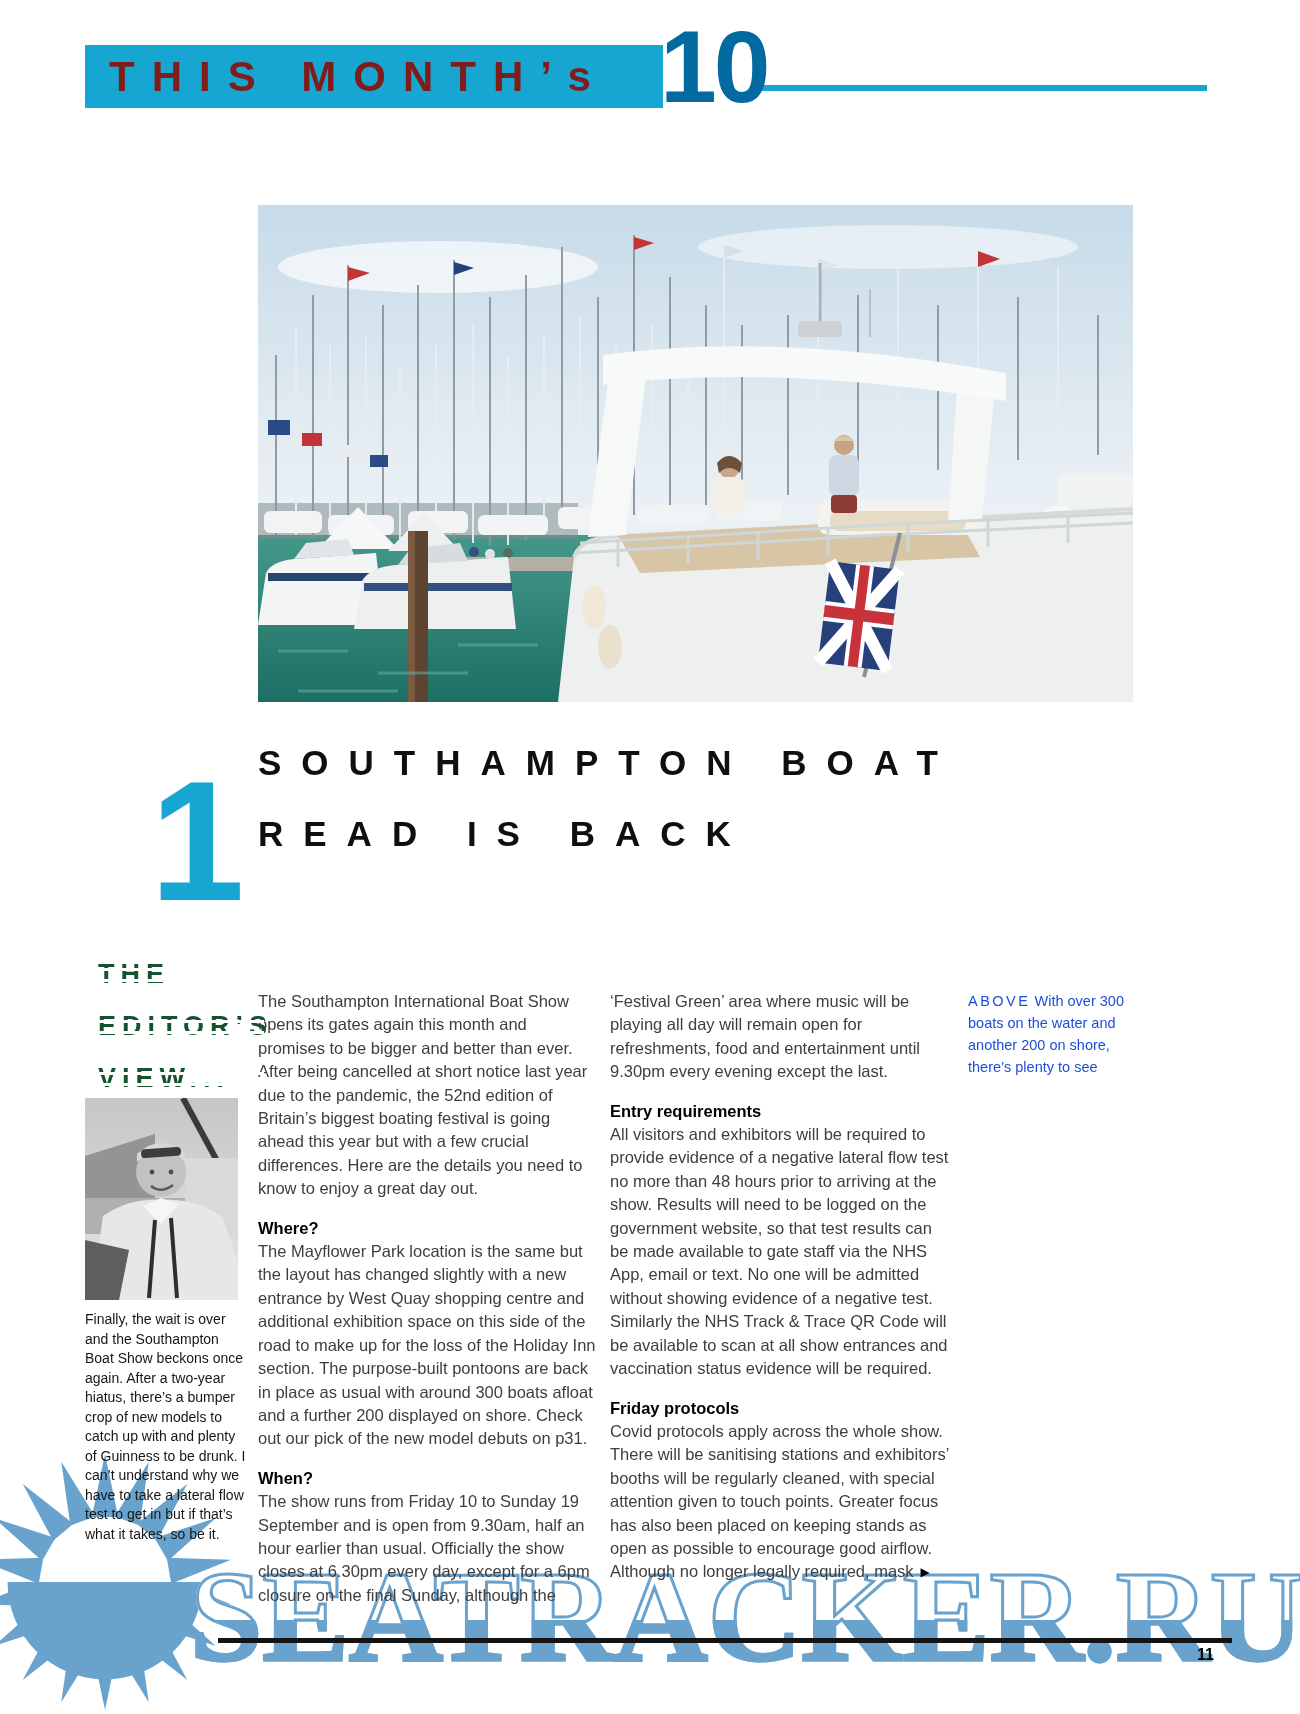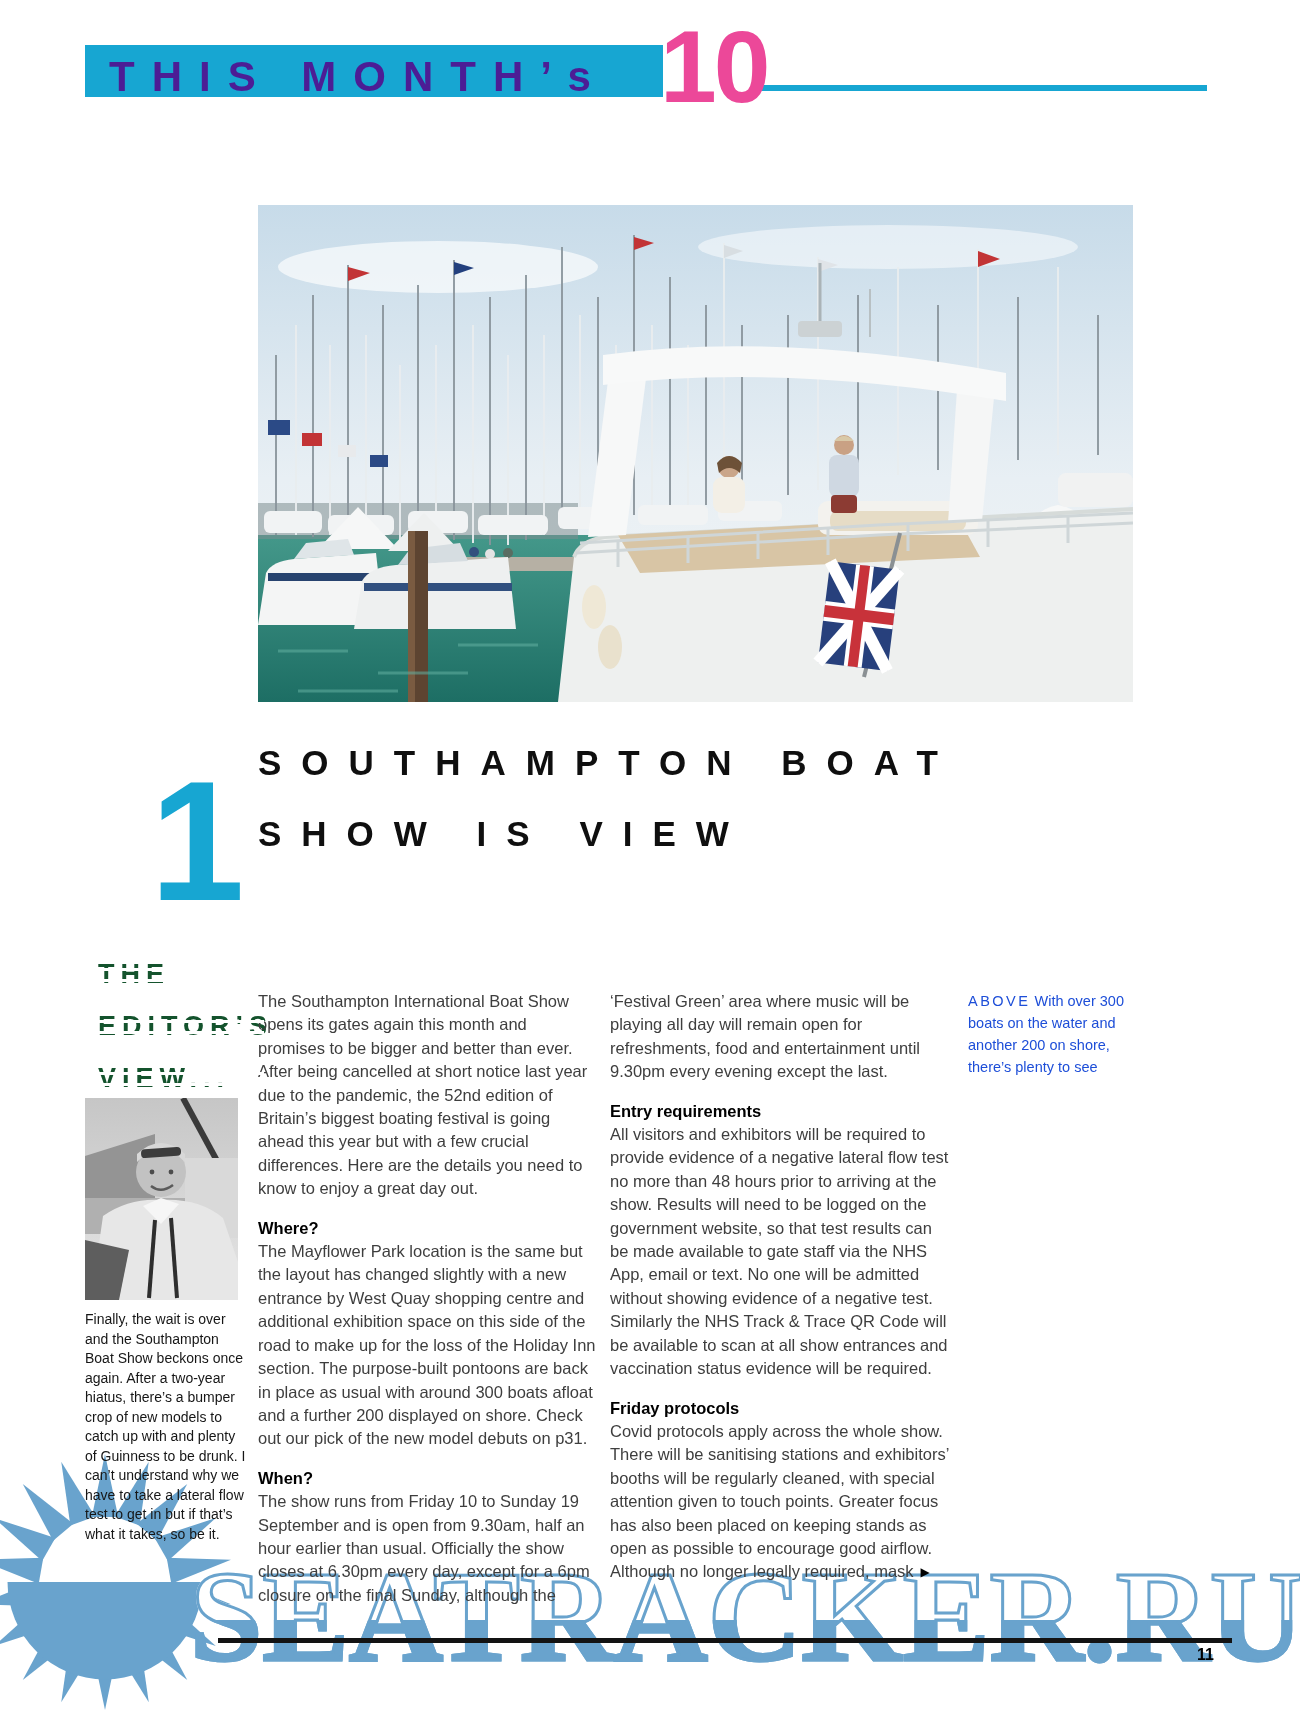--- a/index.html
+++ b/index.html
@@ -2,24 +2,24 @@
 <html><head>
 <meta charset="utf-8">
 <style>
   * { margin:0; padding:0; box-sizing:border-box; }
   html,body { background:#ffffff; }
   body { font-family:"Liberation Sans", sans-serif; }
   .page { position:relative; width:1300px; height:1714px; background:#fff; overflow:hidden; }
   .abs { position:absolute; }
 
   
-  .header-box { left:85px; top:45px; width:578px; height:52px; background:#17a6d2; color:#4c1d95;
+  .header-box { left:85px; top:45px; width:578px; height:63px; background:#17a6d2; color:#7f1d1d;
     font-weight:bold; font-size:42px; letter-spacing:17px; line-height:64px; padding-left:24px;
     white-space:nowrap; z-index:10; }
-  .header-num { left:660px; top:16px; color:#ec4899; font-size:102px; font-weight:bold;
+  .header-num { left:660px; top:16px; color:#0369a1; font-size:102px; font-weight:bold;
     line-height:102px; letter-spacing:-3px; z-index:11; }
   .header-line { left:752px; top:85px; width:455px; height:6px; background:#17a6d2; z-index:9; }
   .header-sub { left:86px; top:120px; color:#17a6d2; font-size:19px; font-weight:bold;
     letter-spacing:4.5px; white-space:nowrap; z-index:10; }
 
   
   .photo { left:258px; top:205px; width:875px; height:497px; z-index:10; }
 
   
   .story-num { left:150px; top:762px; color:#17a6d2; font-size:170px; font-weight:bold;
@@ -228,21 +228,21 @@
         <rect x="566" y="400" width="70" height="20" fill="#ffffff"></rect>
         <rect x="596" y="360" width="10" height="102" fill="#c8323a"></rect>
         <rect x="566" y="404" width="70" height="12" fill="#c8323a"></rect>
       </g>
     </svg>
   </div>
 
   <div class="abs story-num">1</div>
   <div class="abs headline">
     <div>SOUTHAMPTON BOAT</div>
-    <div>SHOW IS VIEW</div>
+    <div>READ IS BACK</div>
   </div>
 
   <div class="abs ed-head">
     <div>THE</div>
     <div>EDITOR’S</div>
     <div>VIEW...</div>
   </div>
   <div class="stripe" style="top:968px"></div>
   <div class="stripe" style="top:979px"></div>
   <div class="stripe" style="top:1020px"></div>

